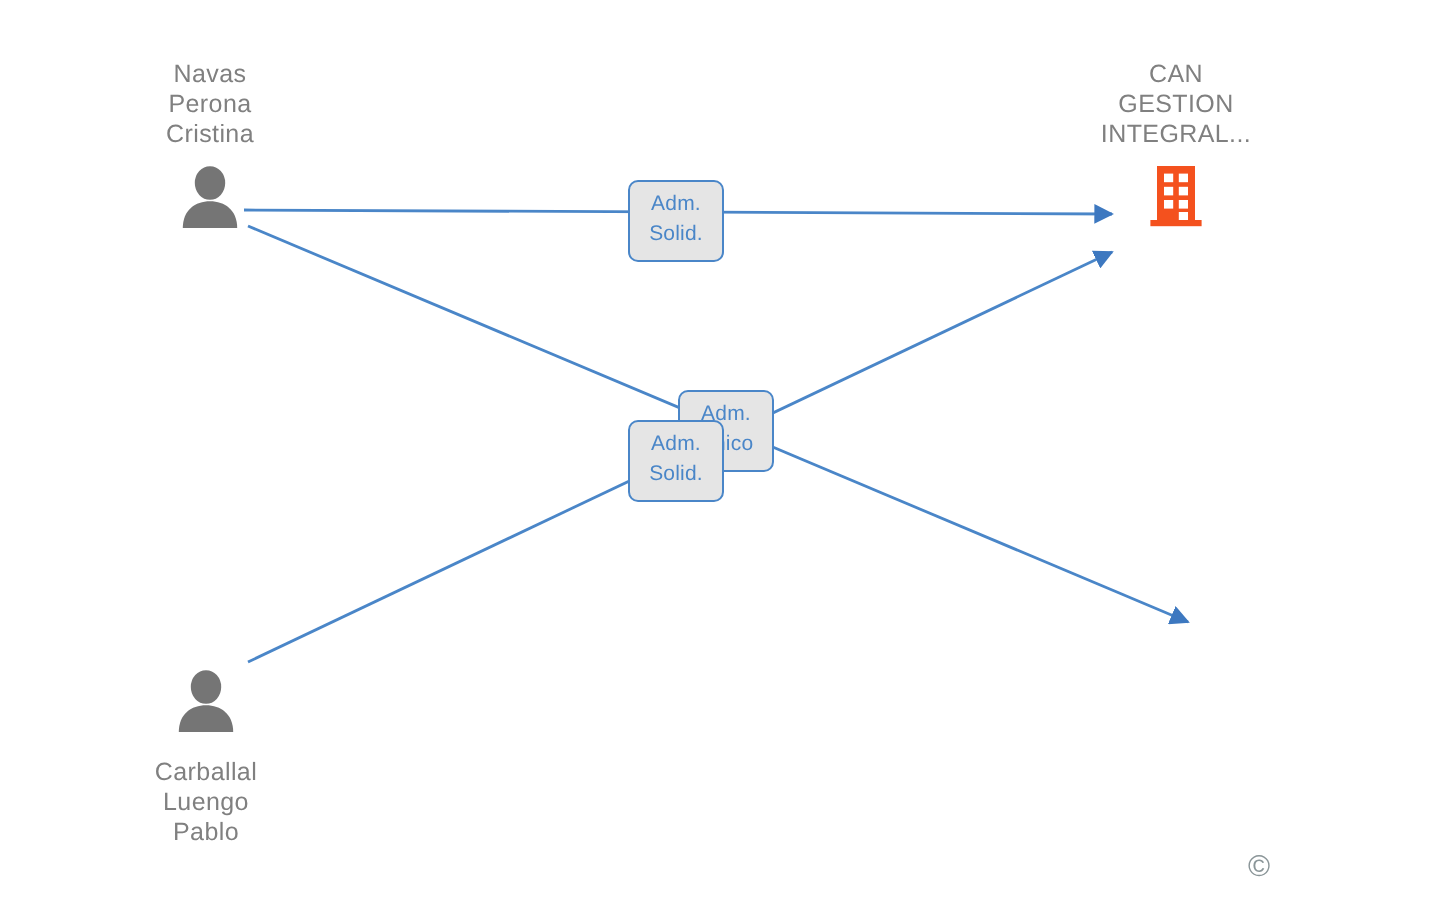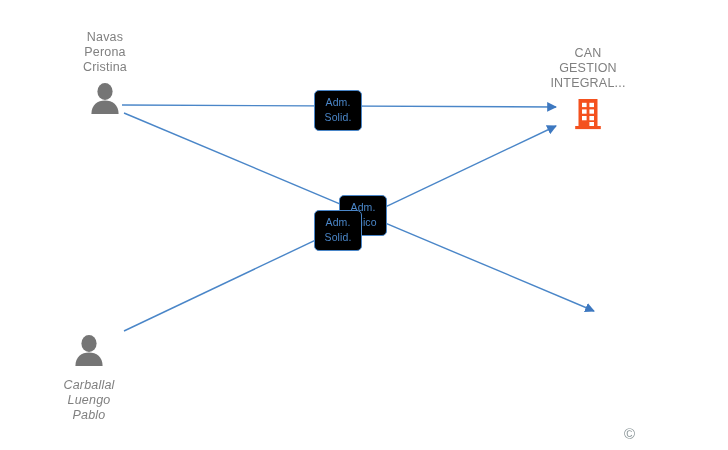--- a/index.html
+++ b/index.html
@@ -46,21 +46,21 @@
   }
   .node.label-top .node-label { margin-bottom: 6px; }
   .node.label-bottom .node-label { margin-top: 7px; }
 
   
   .edge-label {
     position: absolute;
     box-sizing: border-box;
     border: 1.6px solid #4a86c8;
     border-radius: 5px;
-    background: #000000;
+    background: #e5e5e5;
     color: #4a86c8;
     font-size: 10.5px;
     line-height: 15px;
     text-align: center;
     padding: 4px 6px 5px 6px;
     white-space: pre-line;
     letter-spacing: 0.1px;
   }
 
   
@@ -114,41 +114,41 @@
 Perona
 Cristina</div>
     <span class="node-icon">
       <svg width="34" height="34" viewBox="0 0 34 34" xmlns="http://www.w3.org/2000/svg">
         <ellipse cx="17" cy="10.5" rx="7.6" ry="8.4" fill="#757575"></ellipse>
         <path d="M3.4 33 C3.4 24 9.6 19.6 17 19.6 C24.4 19.6 30.6 24 30.6 33 Z" fill="#757575"></path>
       </svg>
     </span>
   </div>
 
-  <div class="node label-top" style="left:518px; top:30px;margin-top:16px;">
+  <div class="node label-top" style="left:518px; top:30px;">
     <div class="node-label">CAN
 GESTION
 INTEGRAL...</div>
     <span class="node-icon">
       <svg width="34" height="34" viewBox="0 0 34 34" xmlns="http://www.w3.org/2000/svg">
         <rect x="7.5" y="2" width="19" height="27" fill="#f4511e"></rect>
         <rect x="4.2" y="29" width="25.6" height="3.1" fill="#f4511e"></rect>
         <rect x="11" y="5.8" width="4.6" height="4.3" fill="#ffffff"></rect>
         <rect x="18.4" y="5.8" width="4.6" height="4.3" fill="#ffffff"></rect>
         <rect x="11" y="12.4" width="4.6" height="4.3" fill="#ffffff"></rect>
         <rect x="18.4" y="12.4" width="4.6" height="4.3" fill="#ffffff"></rect>
         <rect x="11" y="19" width="4.6" height="4.3" fill="#ffffff"></rect>
         <rect x="18.4" y="19" width="4.6" height="4.3" fill="#ffffff"></rect>
         <rect x="18.4" y="25" width="4.6" height="4" fill="#ffffff"></rect>
         <rect x="11" y="25" width="4.6" height="4" fill="#f4511e"></rect>
       </svg>
     </span>
   </div>
 
-  <div class="node label-bottom" style="left:19px; top:333px;font-style:italic;">
+  <div class="node label-bottom" style="left:33px; top:333px;">
     <span class="node-icon">
       <svg width="34" height="34" viewBox="0 0 34 34" xmlns="http://www.w3.org/2000/svg">
         <ellipse cx="17" cy="10.5" rx="7.6" ry="8.4" fill="#757575"></ellipse>
         <path d="M3.4 33 C3.4 24 9.6 19.6 17 19.6 C24.4 19.6 30.6 24 30.6 33 Z" fill="#757575"></path>
       </svg>
     </span>
     <div class="node-label">Carballal
 Luengo
 Pablo</div>
   </div>

